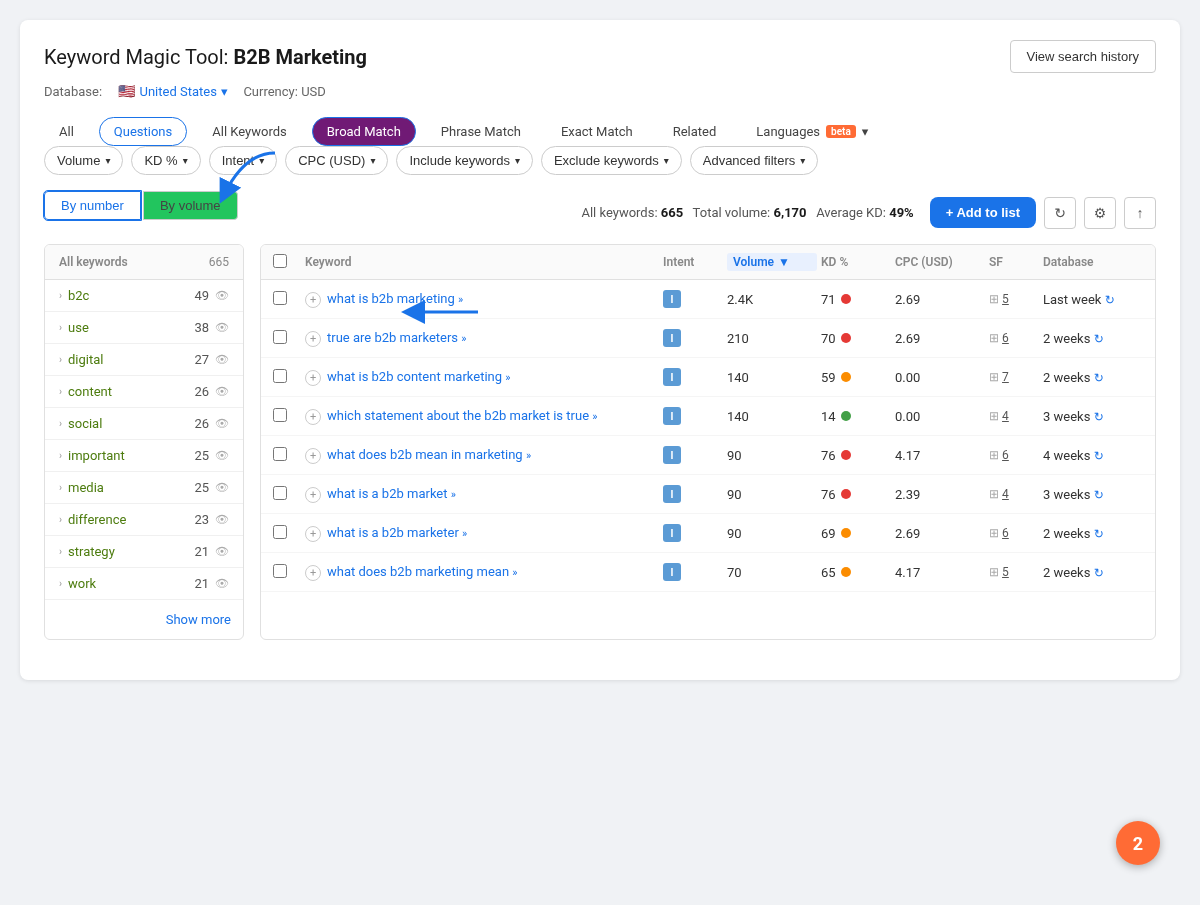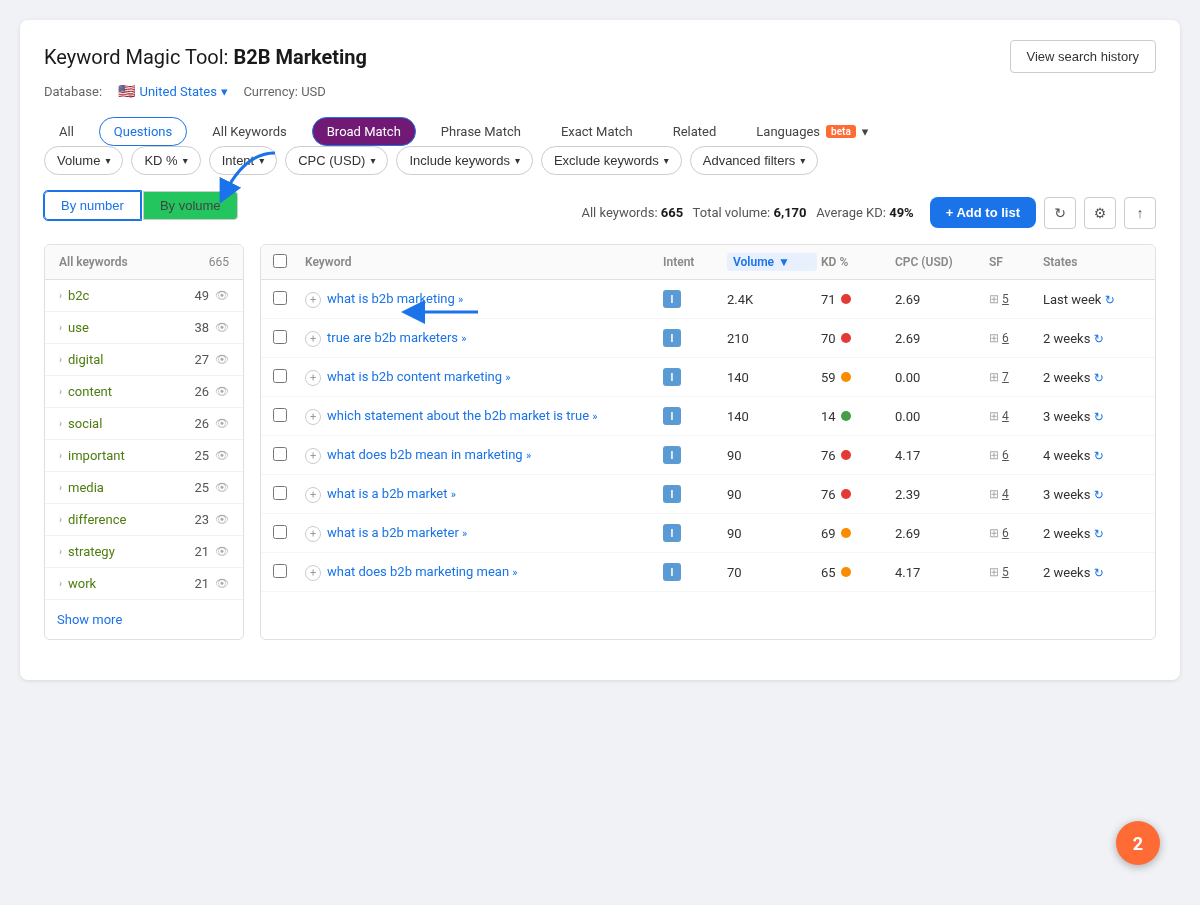--- a/index.html
+++ b/index.html
@@ -54,21 +54,21 @@
     .sidebar-header { padding: 10px 14px; display: flex; justify-content: space-between; align-items: center; border-bottom: 1px solid #e0e0e0; background: #fafafa; }
     .sidebar-header-label { font-size: 12px; color: #888; font-weight: 600; }
     .sidebar-header-count { font-size: 12px; color: #888; }
     .sidebar-item { display: flex; align-items: center; justify-content: space-between; padding: 8px 14px; border-bottom: 1px solid #f0f0f0; cursor: pointer; }
     .sidebar-item-left { display: flex; align-items: center; gap: 6px; }
     .sidebar-chevron { color: #999; font-size: 10px; }
     .sidebar-item-text { font-size: 13px; color: #4d7c0f; }
     .sidebar-item-right { display: flex; align-items: center; gap: 6px; }
     .sidebar-count { font-size: 13px; color: #555; }
     .eye-icon { color: #aaa; font-size: 11px; cursor: pointer; }
-    .show-more { text-align: left; padding: 12px; color: #1a73e8; cursor: pointer; font-size: 13px; }
+    .show-more { text-align: right; padding: 12px; color: #1a73e8; cursor: pointer; font-size: 13px; }
 
     
     .table-area { flex: 1; border: 1px solid #e0e0e0; border-radius: 6px; overflow: hidden; }
     .table-header { display: grid; grid-template-columns: 28px 1fr 60px 90px 70px 90px 50px 100px; align-items: center; padding: 8px 12px; background: #fafafa; border-bottom: 1px solid #e0e0e0; font-size: 12px; color: #888; font-weight: 600; gap: 4px; }
     .table-header .col-volume { display: flex; align-items: center; gap: 4px; background: #e8f0fe; padding: 2px 6px; border-radius: 3px; color: #1a73e8; }
     .table-row { display: grid; grid-template-columns: 28px 1fr 60px 90px 70px 90px 50px 100px; align-items: center; padding: 10px 12px; border-bottom: 1px solid #f5f5f5; gap: 4px; }
     .keyword-cell { display: flex; align-items: flex-start; gap: 6px; }
     .plus-circle { width: 16px; height: 16px; border: 1.5px solid #ccc; border-radius: 50%; display: flex; align-items: center; justify-content: center; font-size: 11px; color: #999; flex-shrink: 0; margin-top: 1px; cursor: pointer; }
     .keyword-link { color: #1a73e8; cursor: pointer; font-size: 13px; text-decoration: none; }
     .keyword-arrows { color: #1a73e8; font-size: 11px; }
@@ -320,21 +320,21 @@
 
             <span style="display:inline-block; width:50px;"></span>
           </div>
           <div>Intent</div>
           <div class="col-volume" style="cursor:pointer;">
             Volume <span>▼</span>
           </div>
           <div>KD %</div>
           <div>CPC (USD)</div>
           <div>SF</div>
-          <div>States</div>
+          <div>Database</div>
         </div>
 
         <div style="position:absolute; top:272px; left:378px; z-index:10; pointer-events:none;">
           <svg width="90" height="40" viewBox="0 0 90 40">
             <defs>
               <marker id="arrowhead2" markerWidth="8" markerHeight="8" refX="4" refY="4" orient="auto">
                 <path d="M0,0 L8,4 L0,8 Z" fill="#1a73e8"></path>
               </marker>
             </defs>
             <path d="M80,20 L15,20" stroke="#1a73e8" stroke-width="3" fill="none" marker-end="url(#arrowhead2)"></path>

